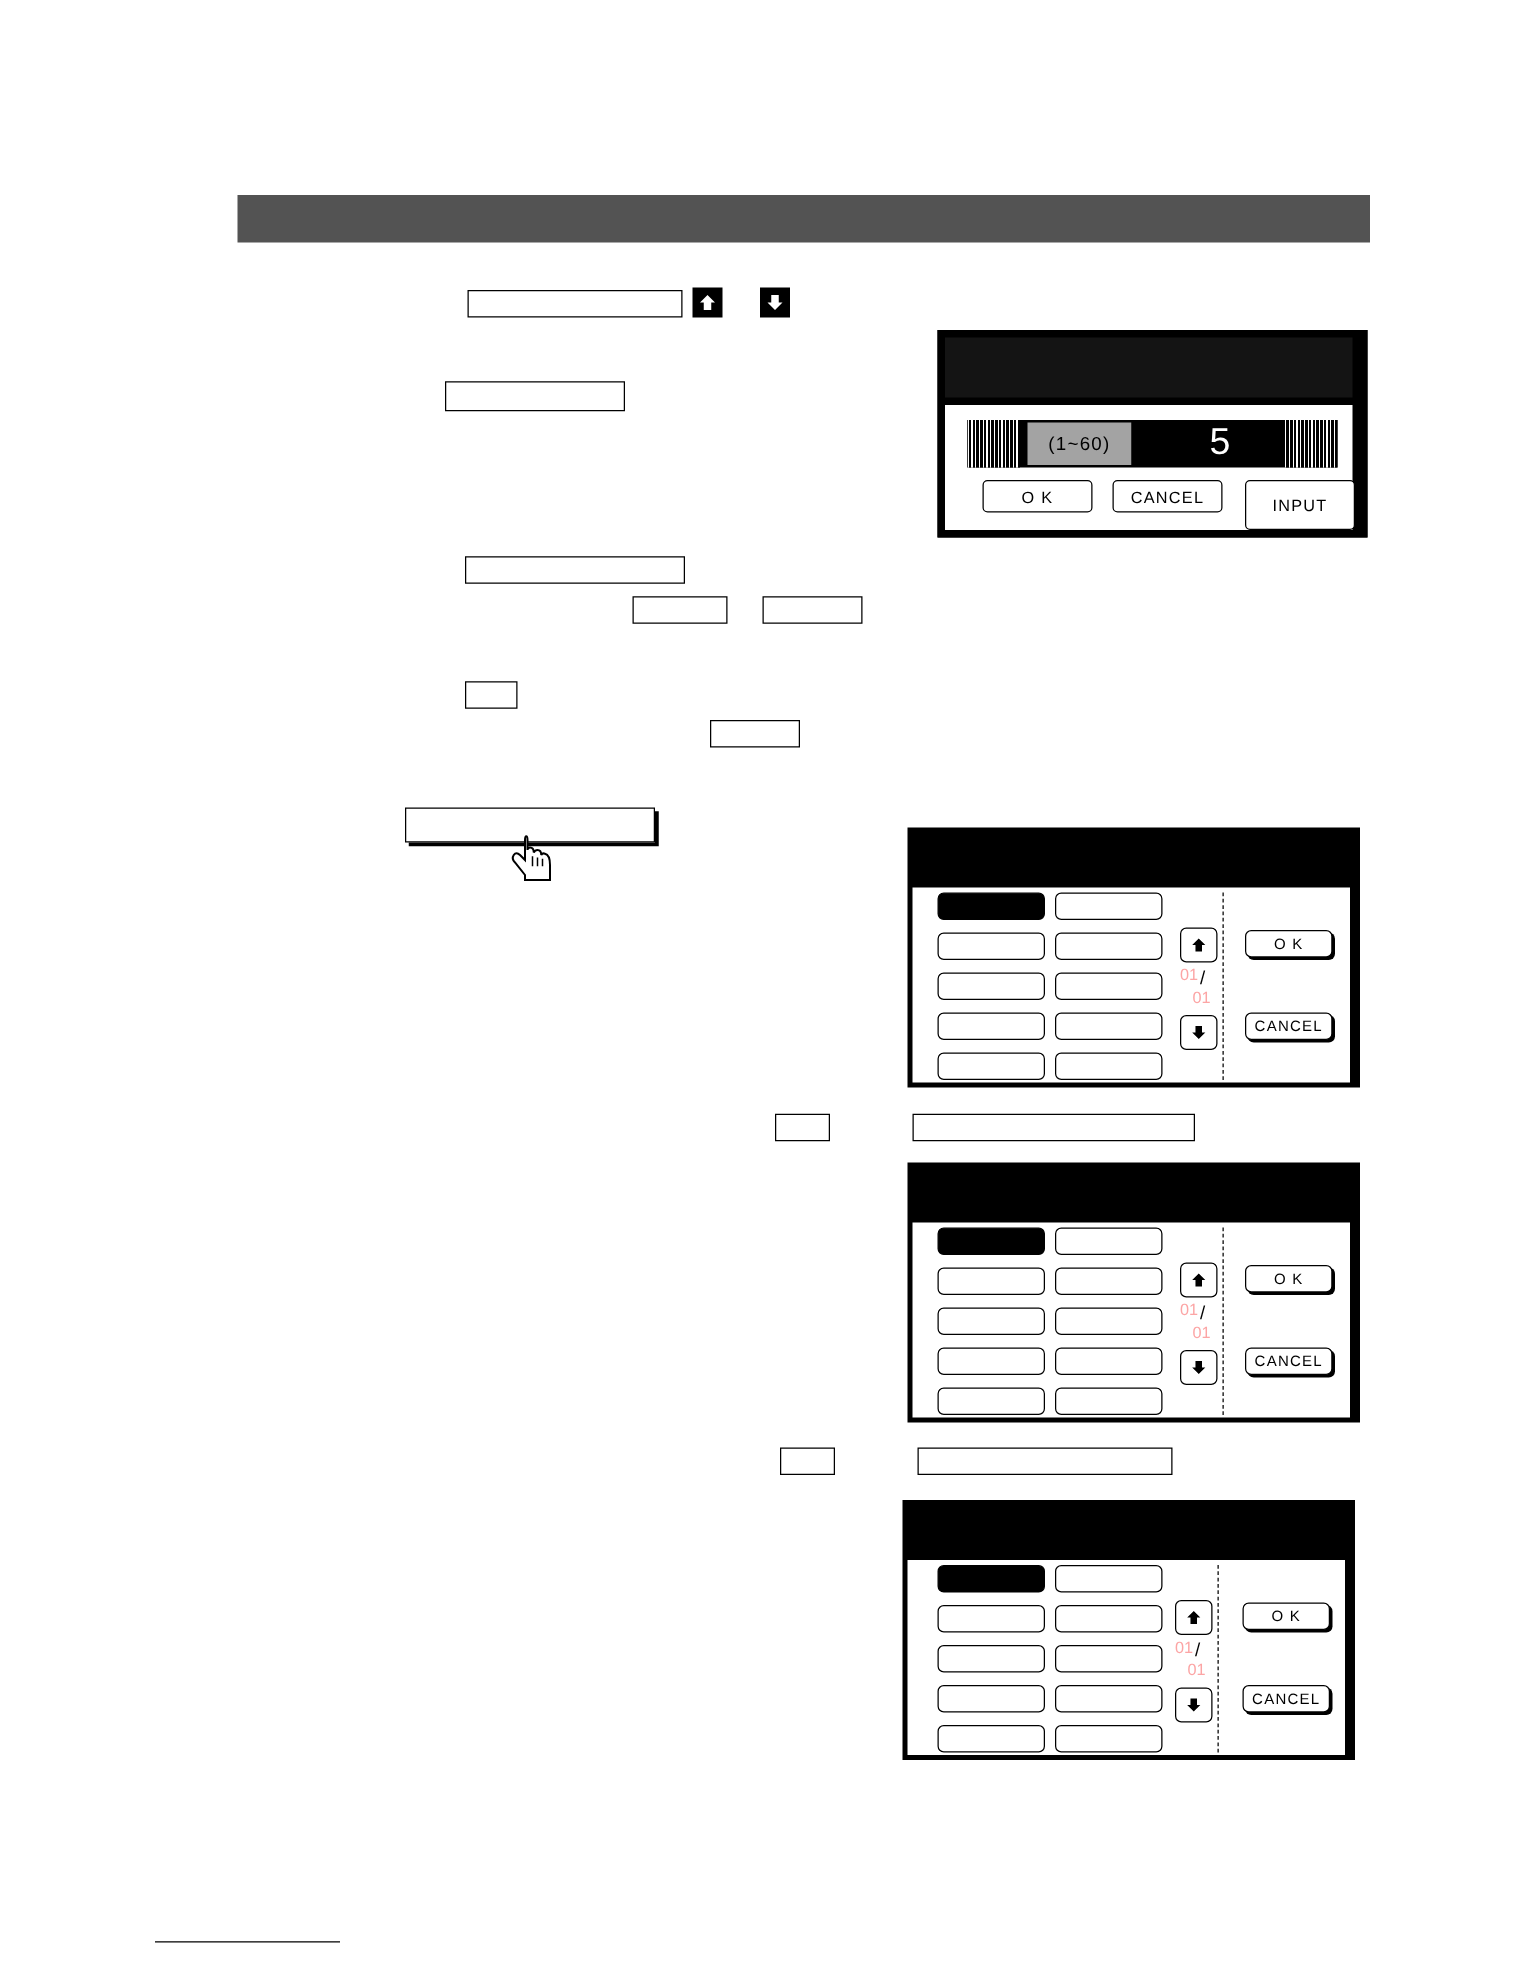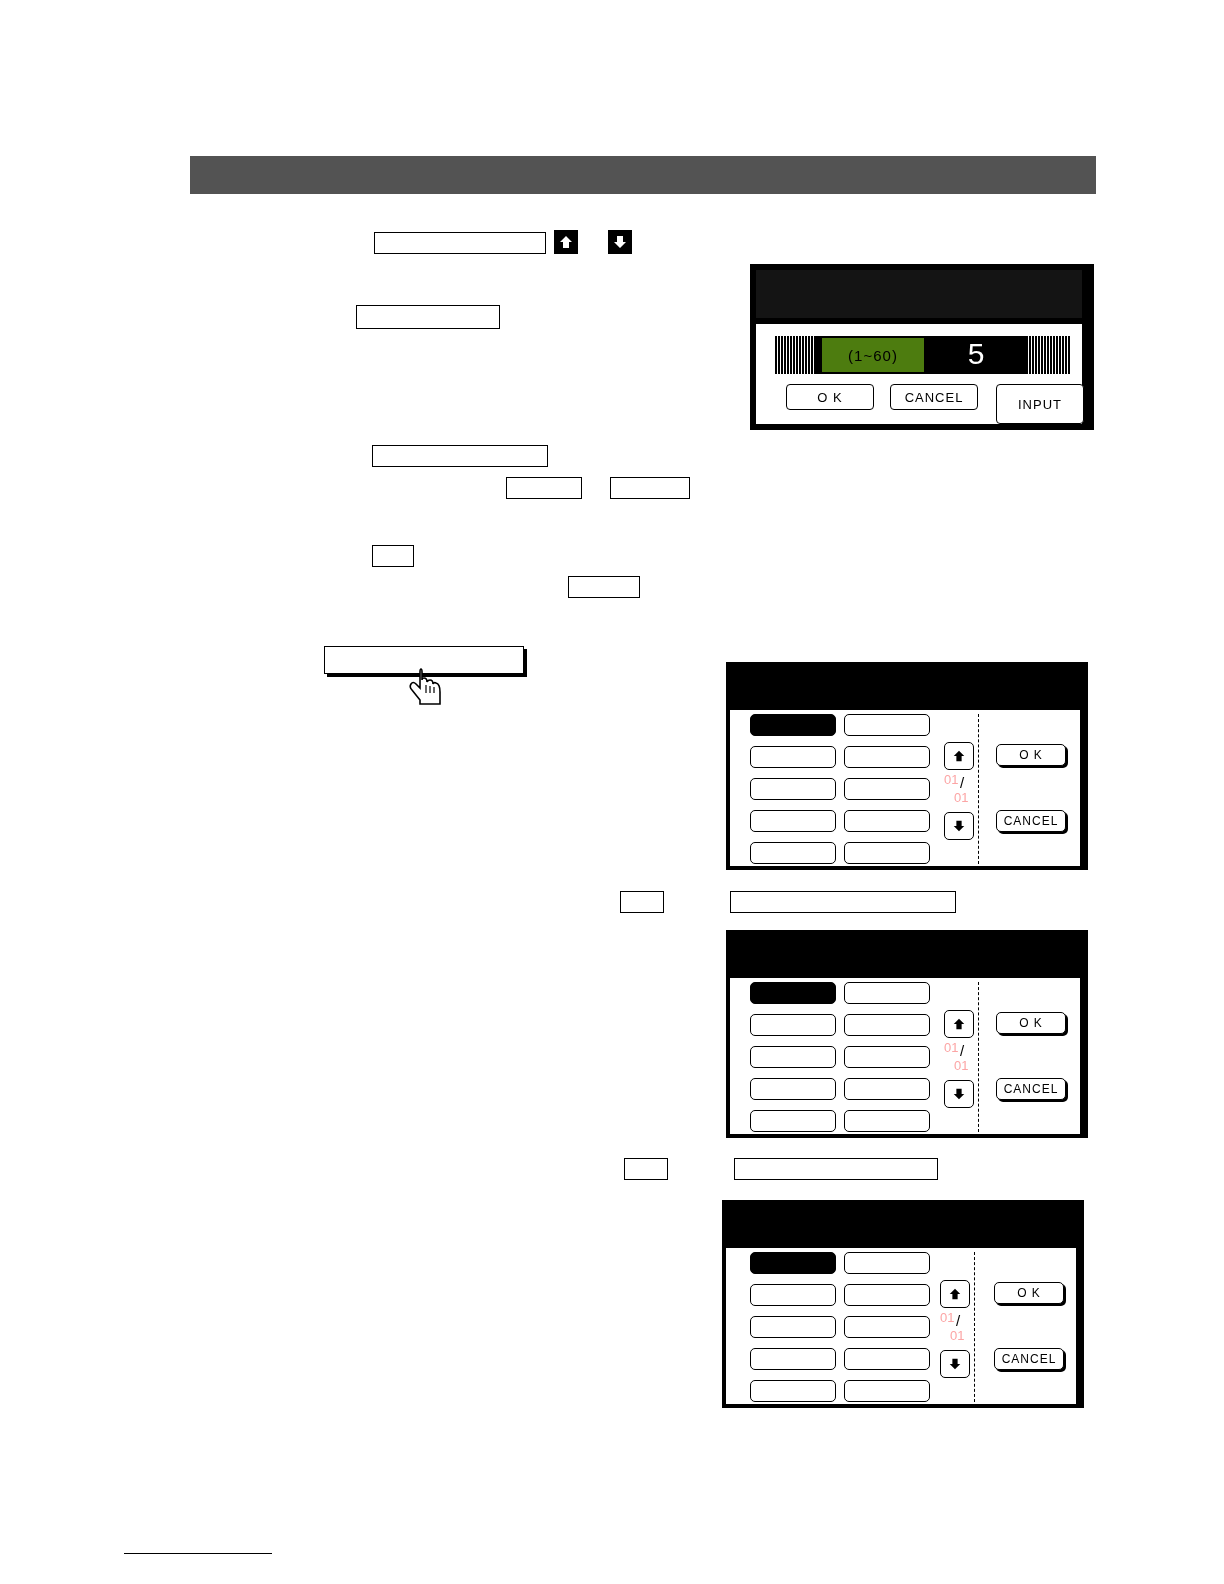--- a/index.html
+++ b/index.html
@@ -98,23 +98,23 @@
     width: 42px;
     height: 38px;
     background-image: repeating-linear-gradient(90deg, #ffffff 0 1px, #000000 1px 3px);
   }
   .lcd1-hatch-l { left: 18px; }
   .lcd1-hatch-r { left: 272px; }
   .lcd1-range {
     position: absolute;
     left: 66px;
     top: 14px;
-    width: 102px;
+    width: 83px;
     height: 34px;
-    background: #4d7c0f;
+    background: #a3a3a3;
     color: #000000;
     font-size: 15px;
     display: flex;
     align-items: center;
     justify-content: center;
     letter-spacing: 1px;
   }
   .lcd1-value {
     position: absolute;
     left: 170px;

